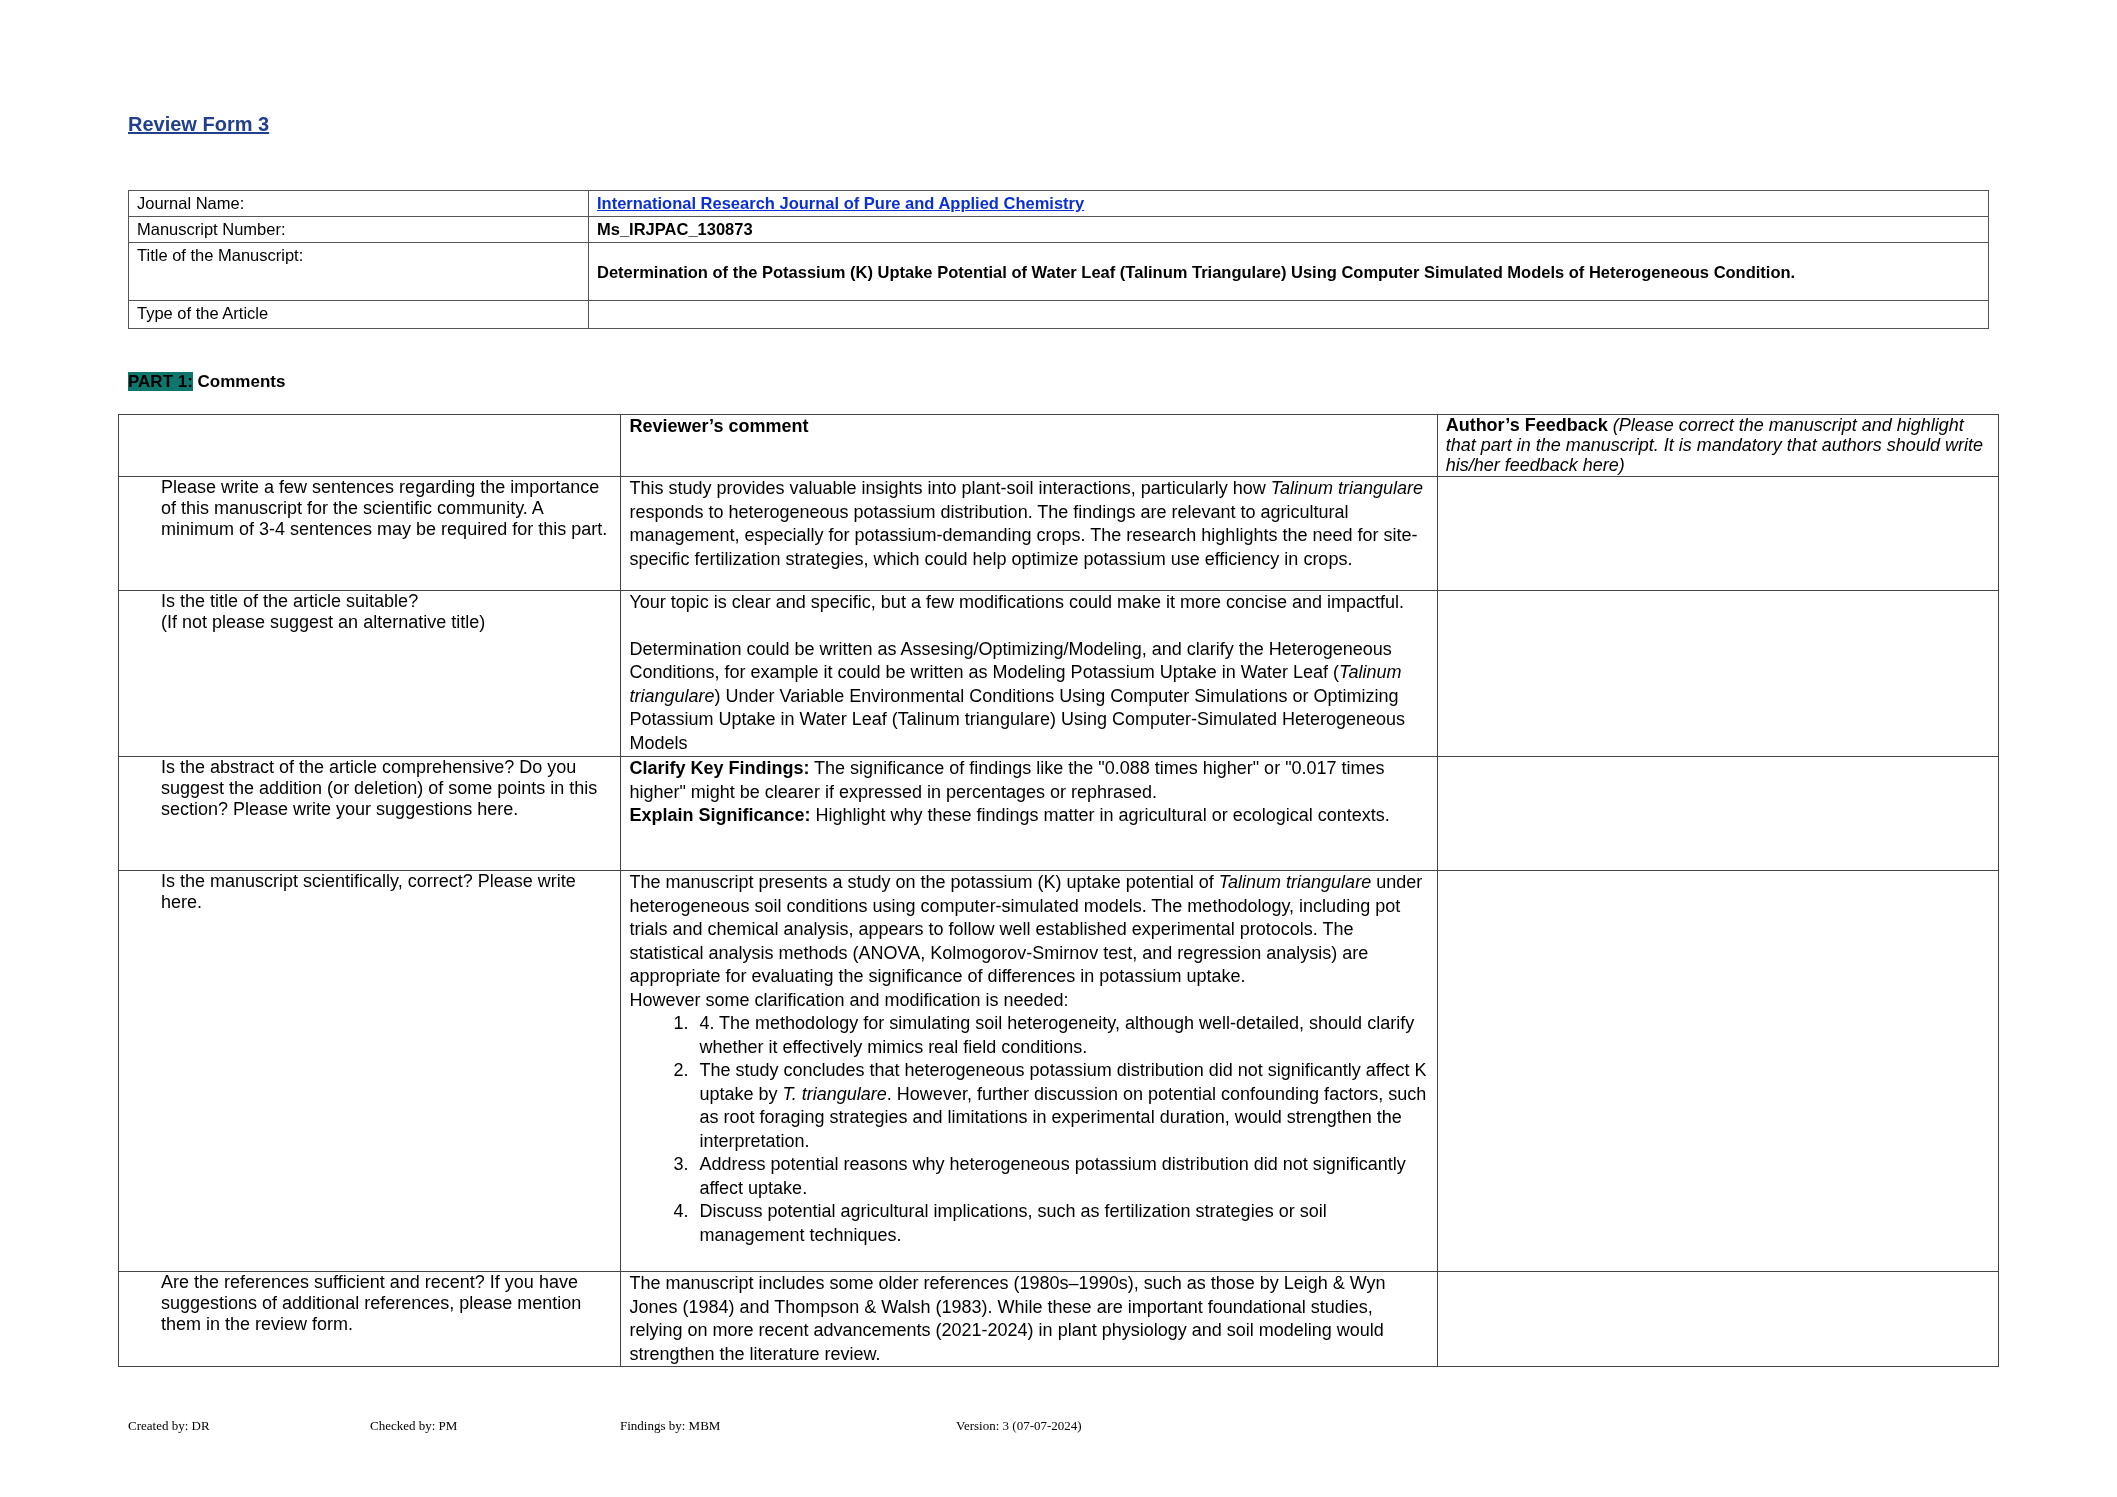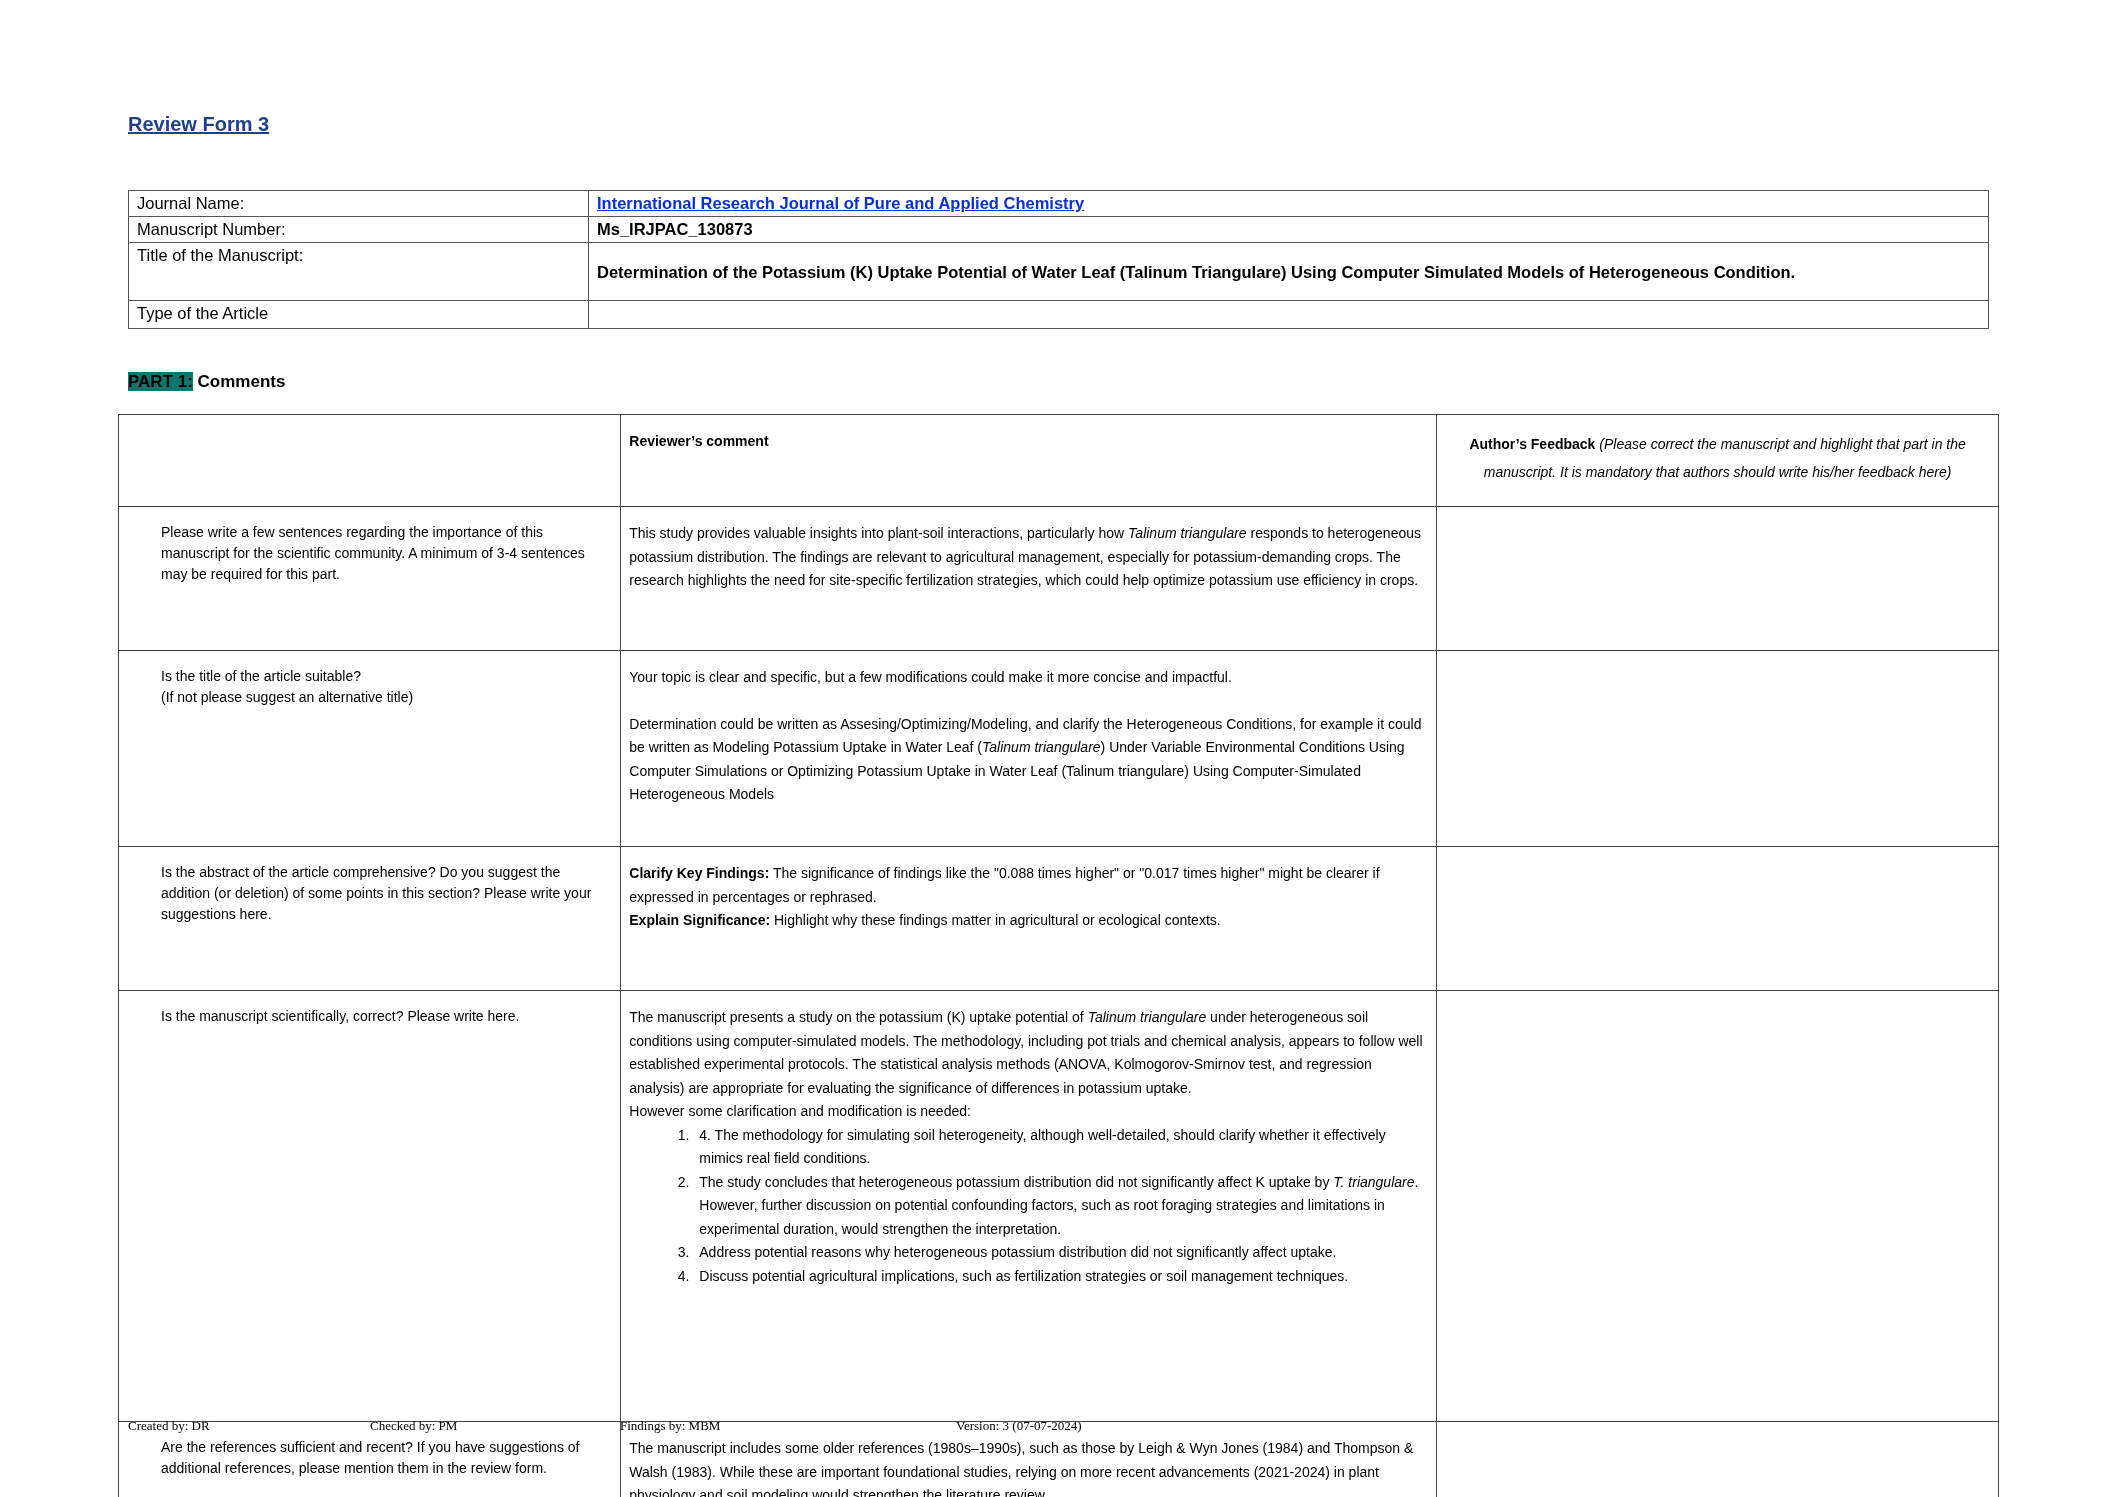--- a/index.html
+++ b/index.html
@@ -25,26 +25,26 @@
   .link { color: #0b2fd6; text-decoration: underline; font-weight: bold; }
   .bold { font-weight: bold; }
 
   .part-heading {
     position: absolute; left: 128px; top: 372px; font-size: 17px; font-weight: bold;
   }
   .part-heading .hl { background: #0f766e; }
 
   .comments-table { left: 118px; top: 414px; width: 1881px; }
   .comments-table td {
-    border: 1.5px solid #444; vertical-align: top; font-size: 14px; line-height: 23.5px;
-    padding: 15px 8px;
+    border: 1.5px solid #444; vertical-align: top; font-size: 18px; line-height: 23.5px;
+    padding: 0 8px;
   }
   .comments-table td.q { width: 459px; padding-left: 42px; font-weight: normal; line-height: 21px; padding-right: 10px; }
   .comments-table td.c { width: 816px; }
-  .comments-table td.a { width: 558px; line-height: 28px; text-align: center; }
+  .comments-table td.a { width: 558px; line-height: 20px; }
   .comments-table tr.hdr td { height: 61px; }
   .comments-table tr.row1 td { height: 113px; }
   .comments-table tr.row2 td { height: 165px; }
   .comments-table tr.row3 td { height: 113px; }
   .comments-table tr.row4 td { height: 400px; }
   .comments-table tr.row5 td { height: 93px; }
   .comments-table td p { margin: 0; }
   .gap { height: 23px; }
   .it { font-style: italic; }
   ol { margin: 0; padding-left: 64px; }

